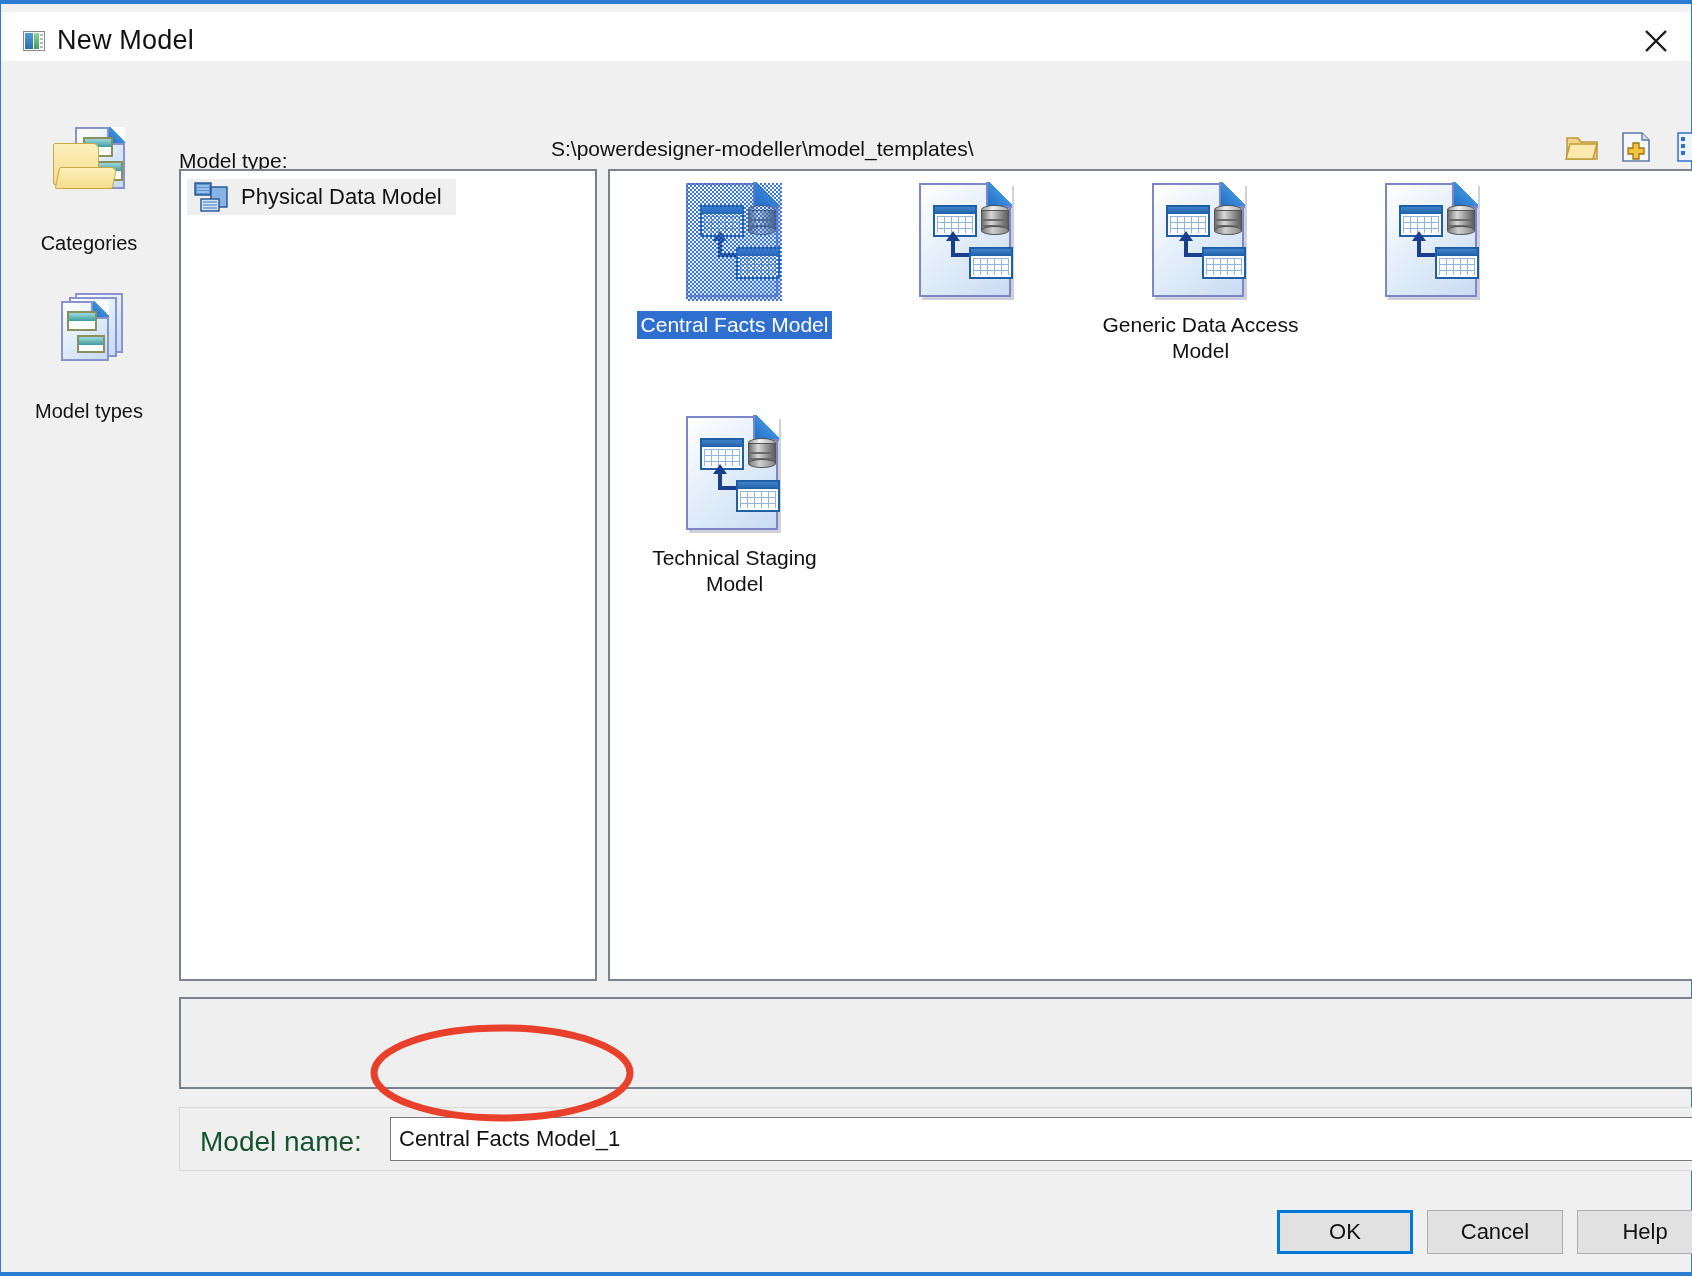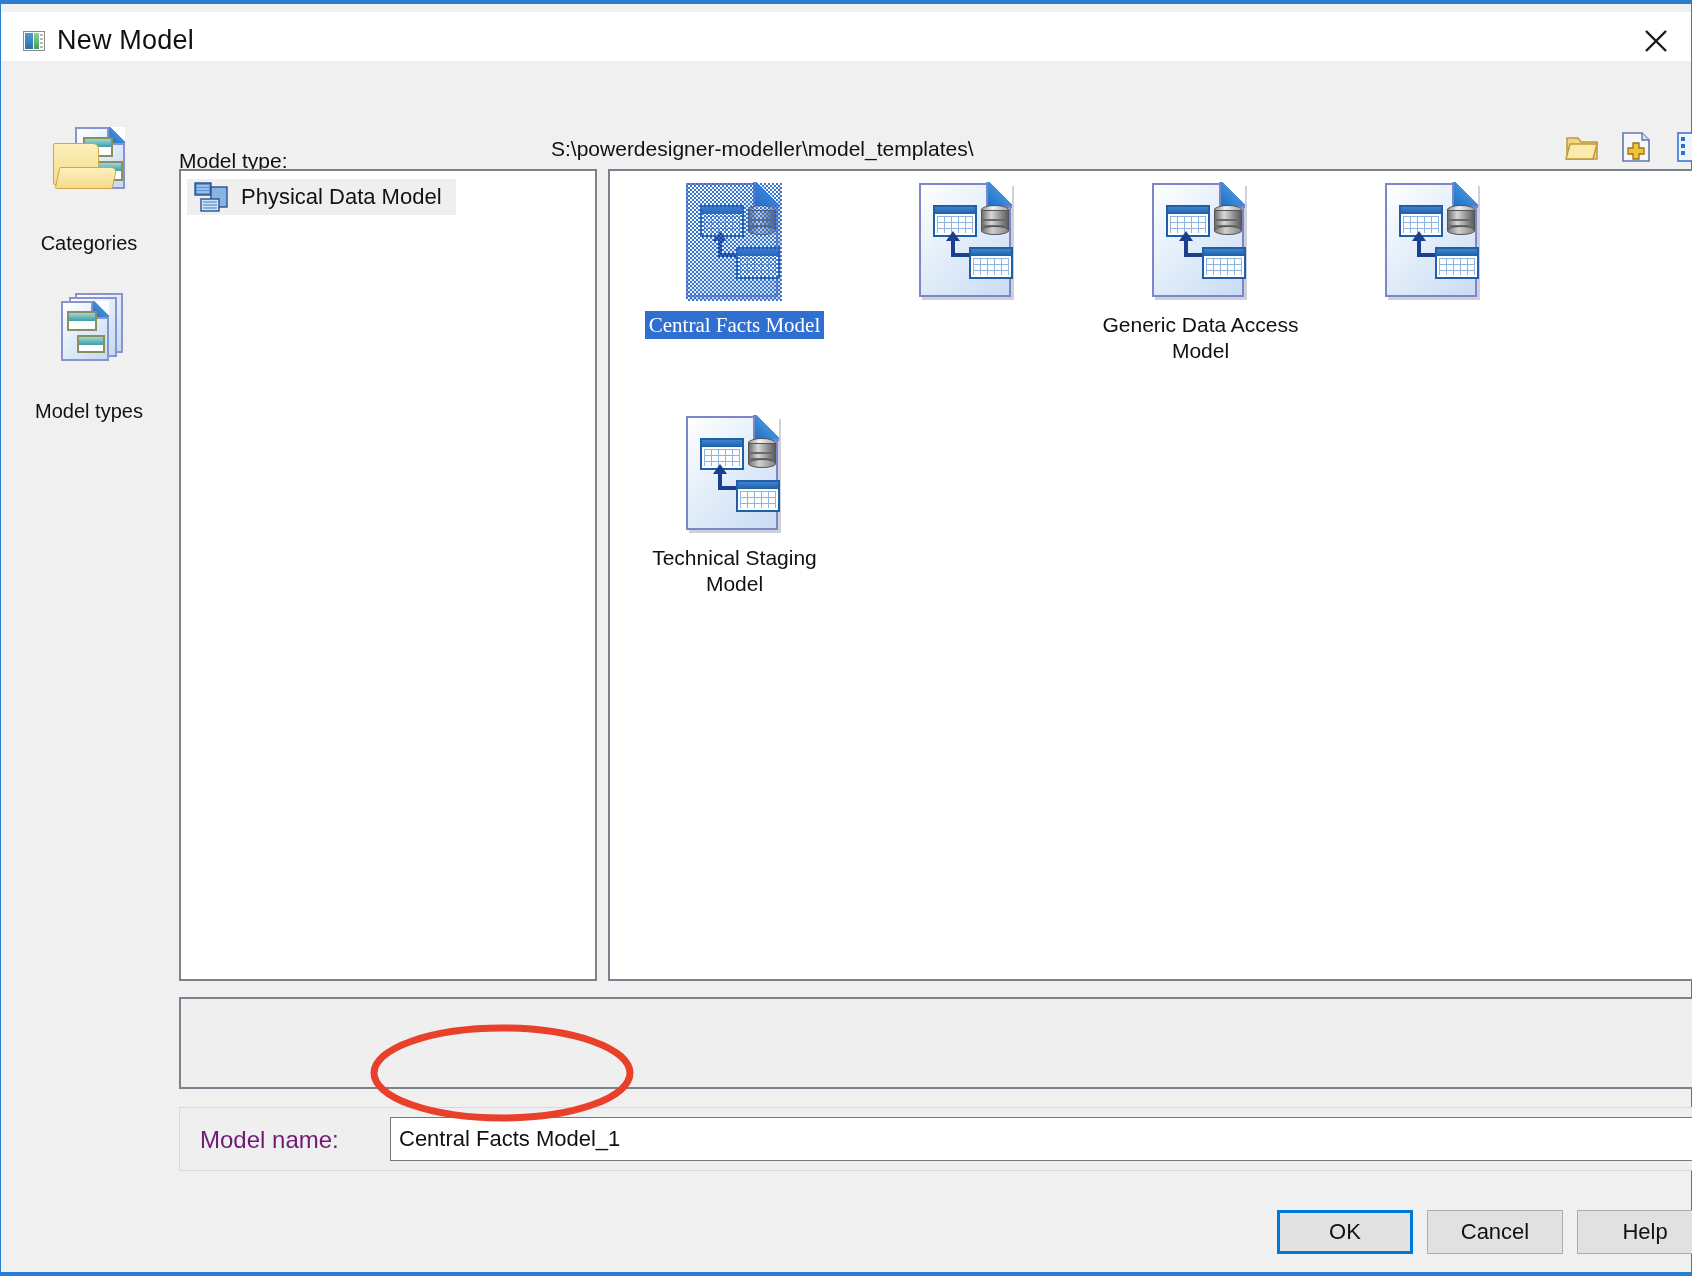--- a/index.html
+++ b/index.html
@@ -113,21 +113,21 @@
   .tmpl-item {
     width:233px; height:233px;
     display:flex; flex-direction:column; align-items:center;
     padding-top:4px; cursor:default;
   }
   .tmpl-ico-wrap { width:106px; height:124px; position:relative; }
   .tmpl-lbl {
     margin-top:6px; text-align:center; font-size:21px; color:#111;
     line-height:26px; max-width:222px; padding:1px 4px;
   }
-  .tmpl-item.selected .tmpl-lbl { background:#2f6fd0; color:#ffffff;font-family:Liberation Serif, serif; }
+  .tmpl-item.selected .tmpl-lbl { background:#2f6fd0; color:#ffffff; }
   .tmpl-item.selected .sel-overlay { display:block; }
 
   
   .docicon { position:absolute; left:4px; top:2px; width:92px; height:114px; }
   .doc-page {
     position:absolute; inset:0;
     background:linear-gradient(135deg,#ffffff 0%,#e8f1fb 38%,#c9dcf3 100%);
     border:2px solid #7d86c8;
     box-shadow:3px 3px 0 rgba(120,120,150,.35);
   }
@@ -192,21 +192,21 @@
   }
   .ri-win { position:absolute; background:#ffffff; border:2px solid #8a8f5e; }
   .ri-win .wbar { position:absolute; left:0; right:0; top:0; height:8px;
       background:linear-gradient(180deg,#9fd7d9,#3d9ca2); }
   .ri-folder {
     position:absolute; background:linear-gradient(180deg,#fdf0bd,#f5dc8a);
     border:1px solid #c9a94a; border-radius:2px 6px 2px 2px;
   }
 
   
-  #name-label { position:absolute; left:20px; top:18px; font-size:24px; color:#701a75; }
+  #name-label { position:absolute; left:20px; top:18px; font-size:28px; color:#14532d; }
   #name-input {
     position:absolute; left:210px; top:9px; right:14px; height:44px;
     background:#ffffff; border:1px solid #7a7a7a;
     font-family:"Liberation Sans", sans-serif; font-size:22px; color:#111;
     padding:0 8px; line-height:42px;
   }
 
   
   #btn-row { position:absolute; right:-22px; bottom:18px; display:flex; gap:14px; }
   .dlg-btn {

